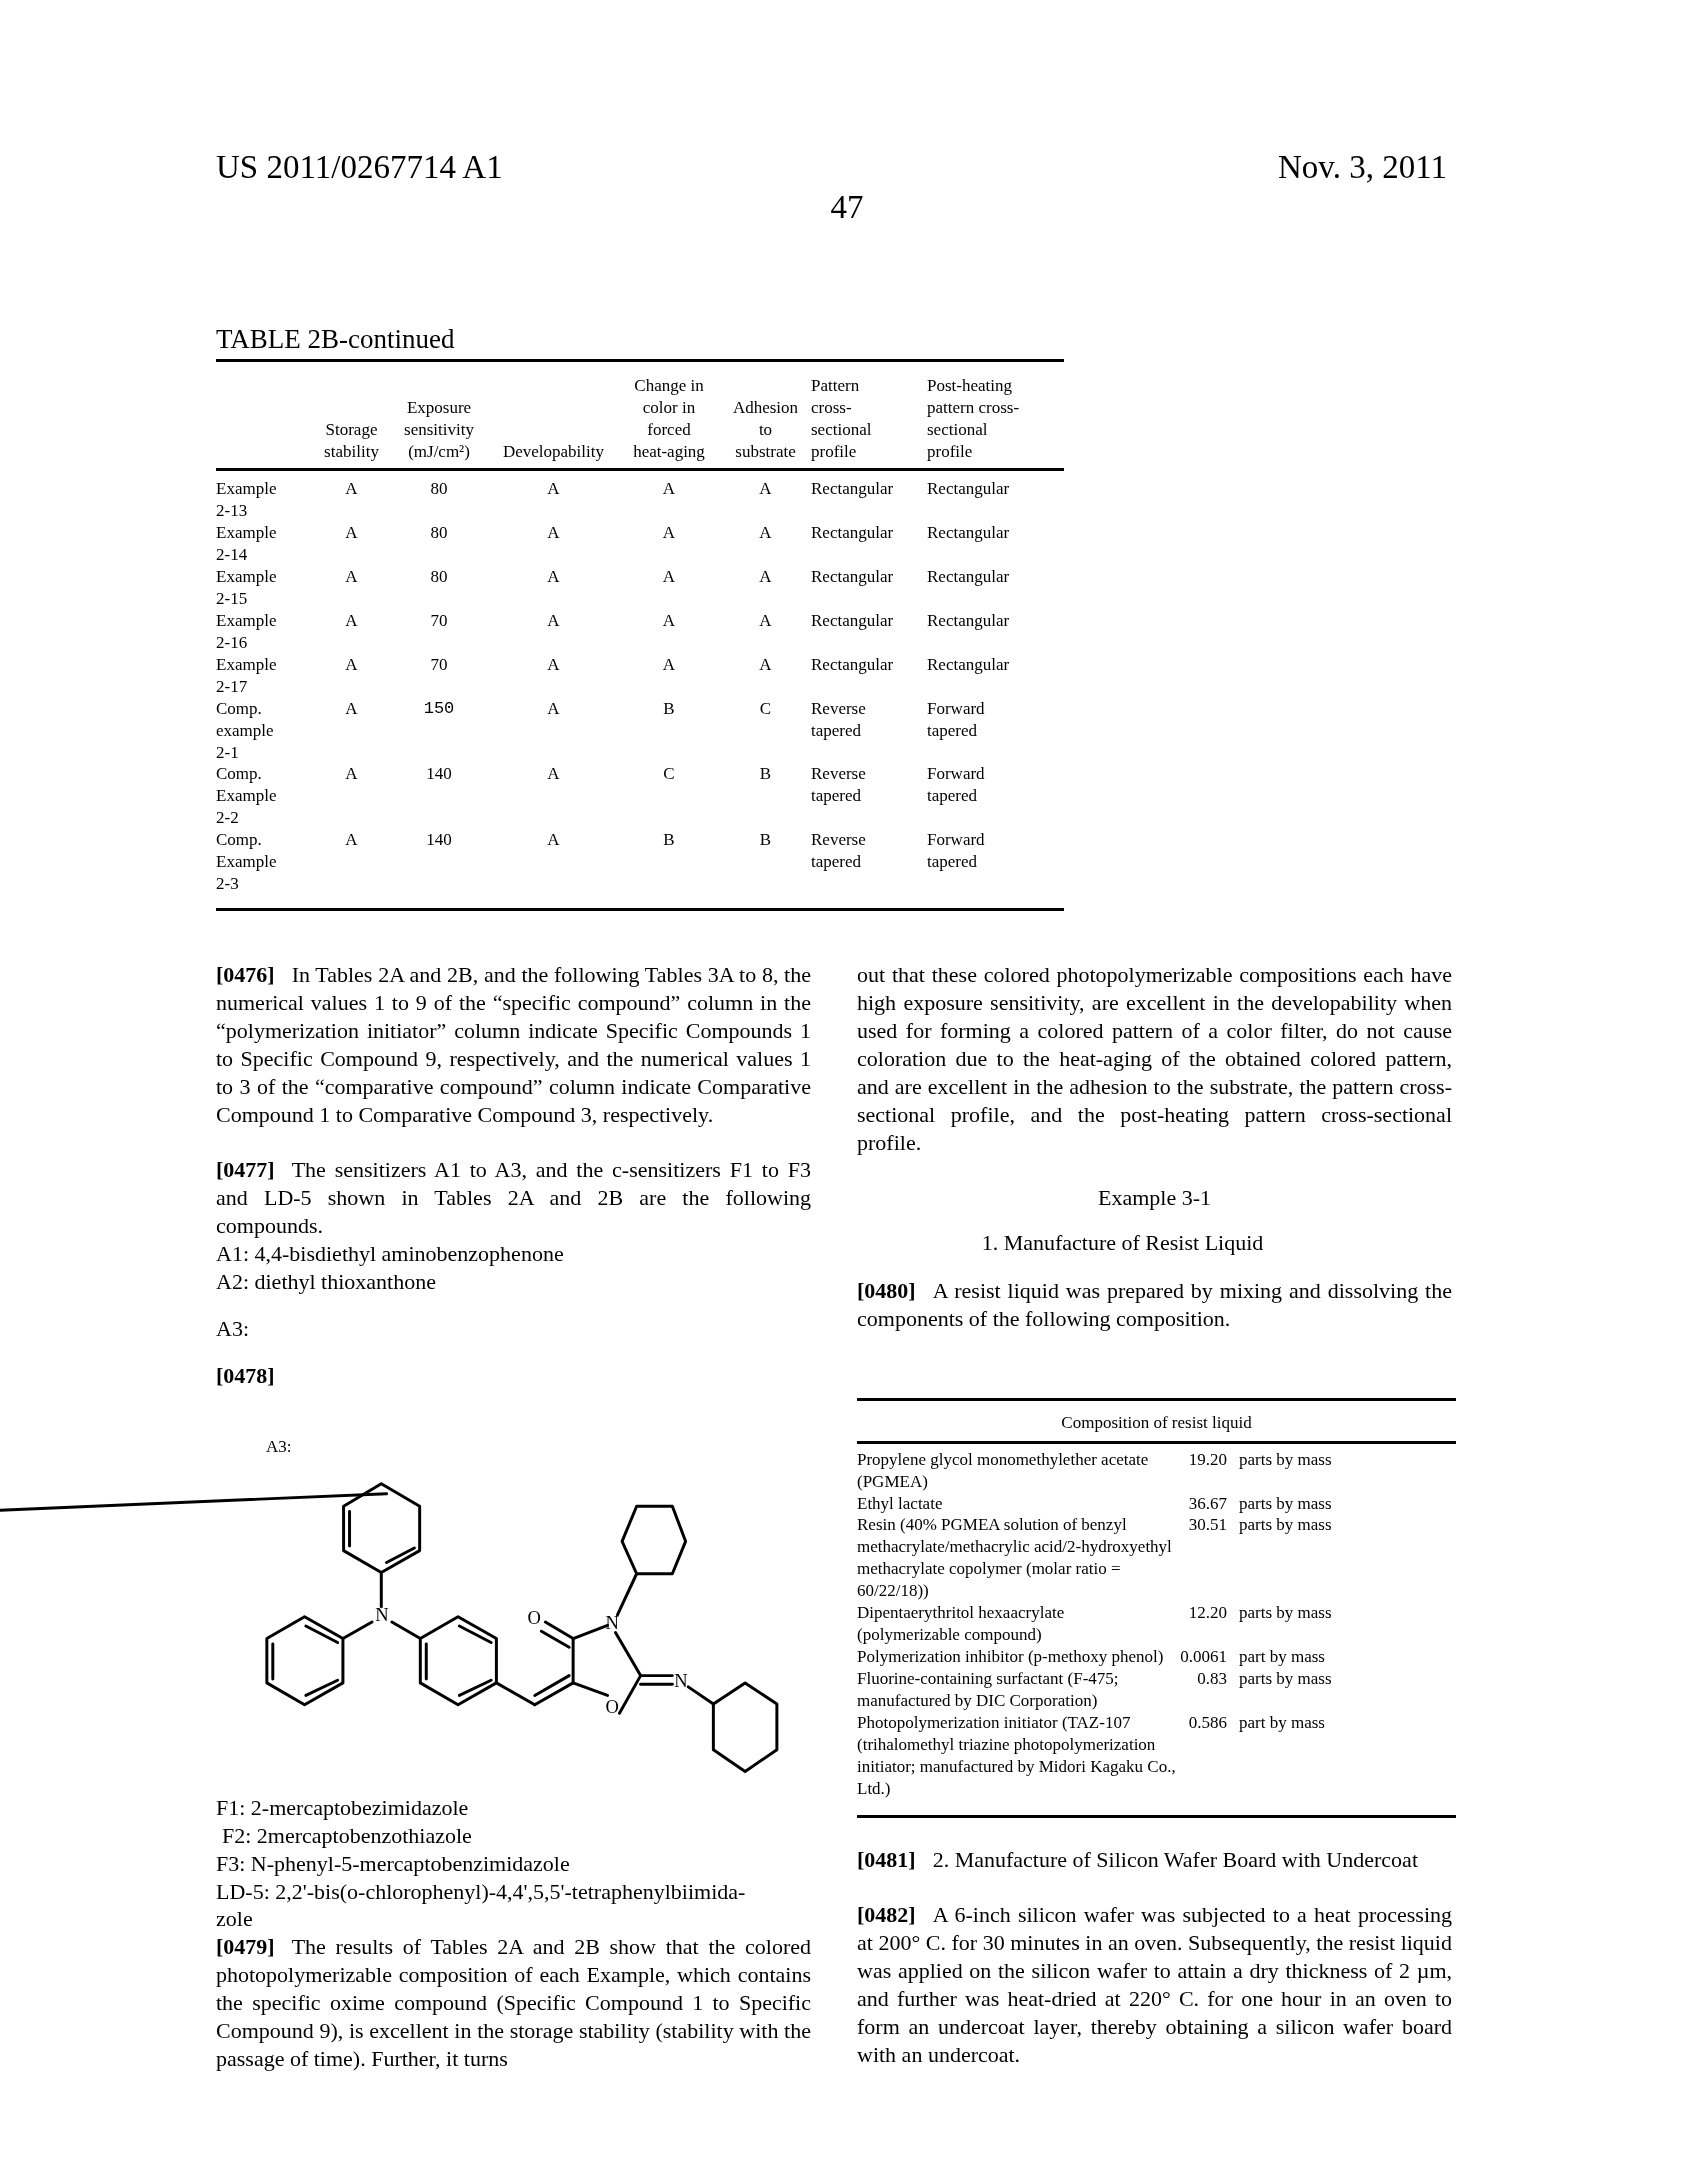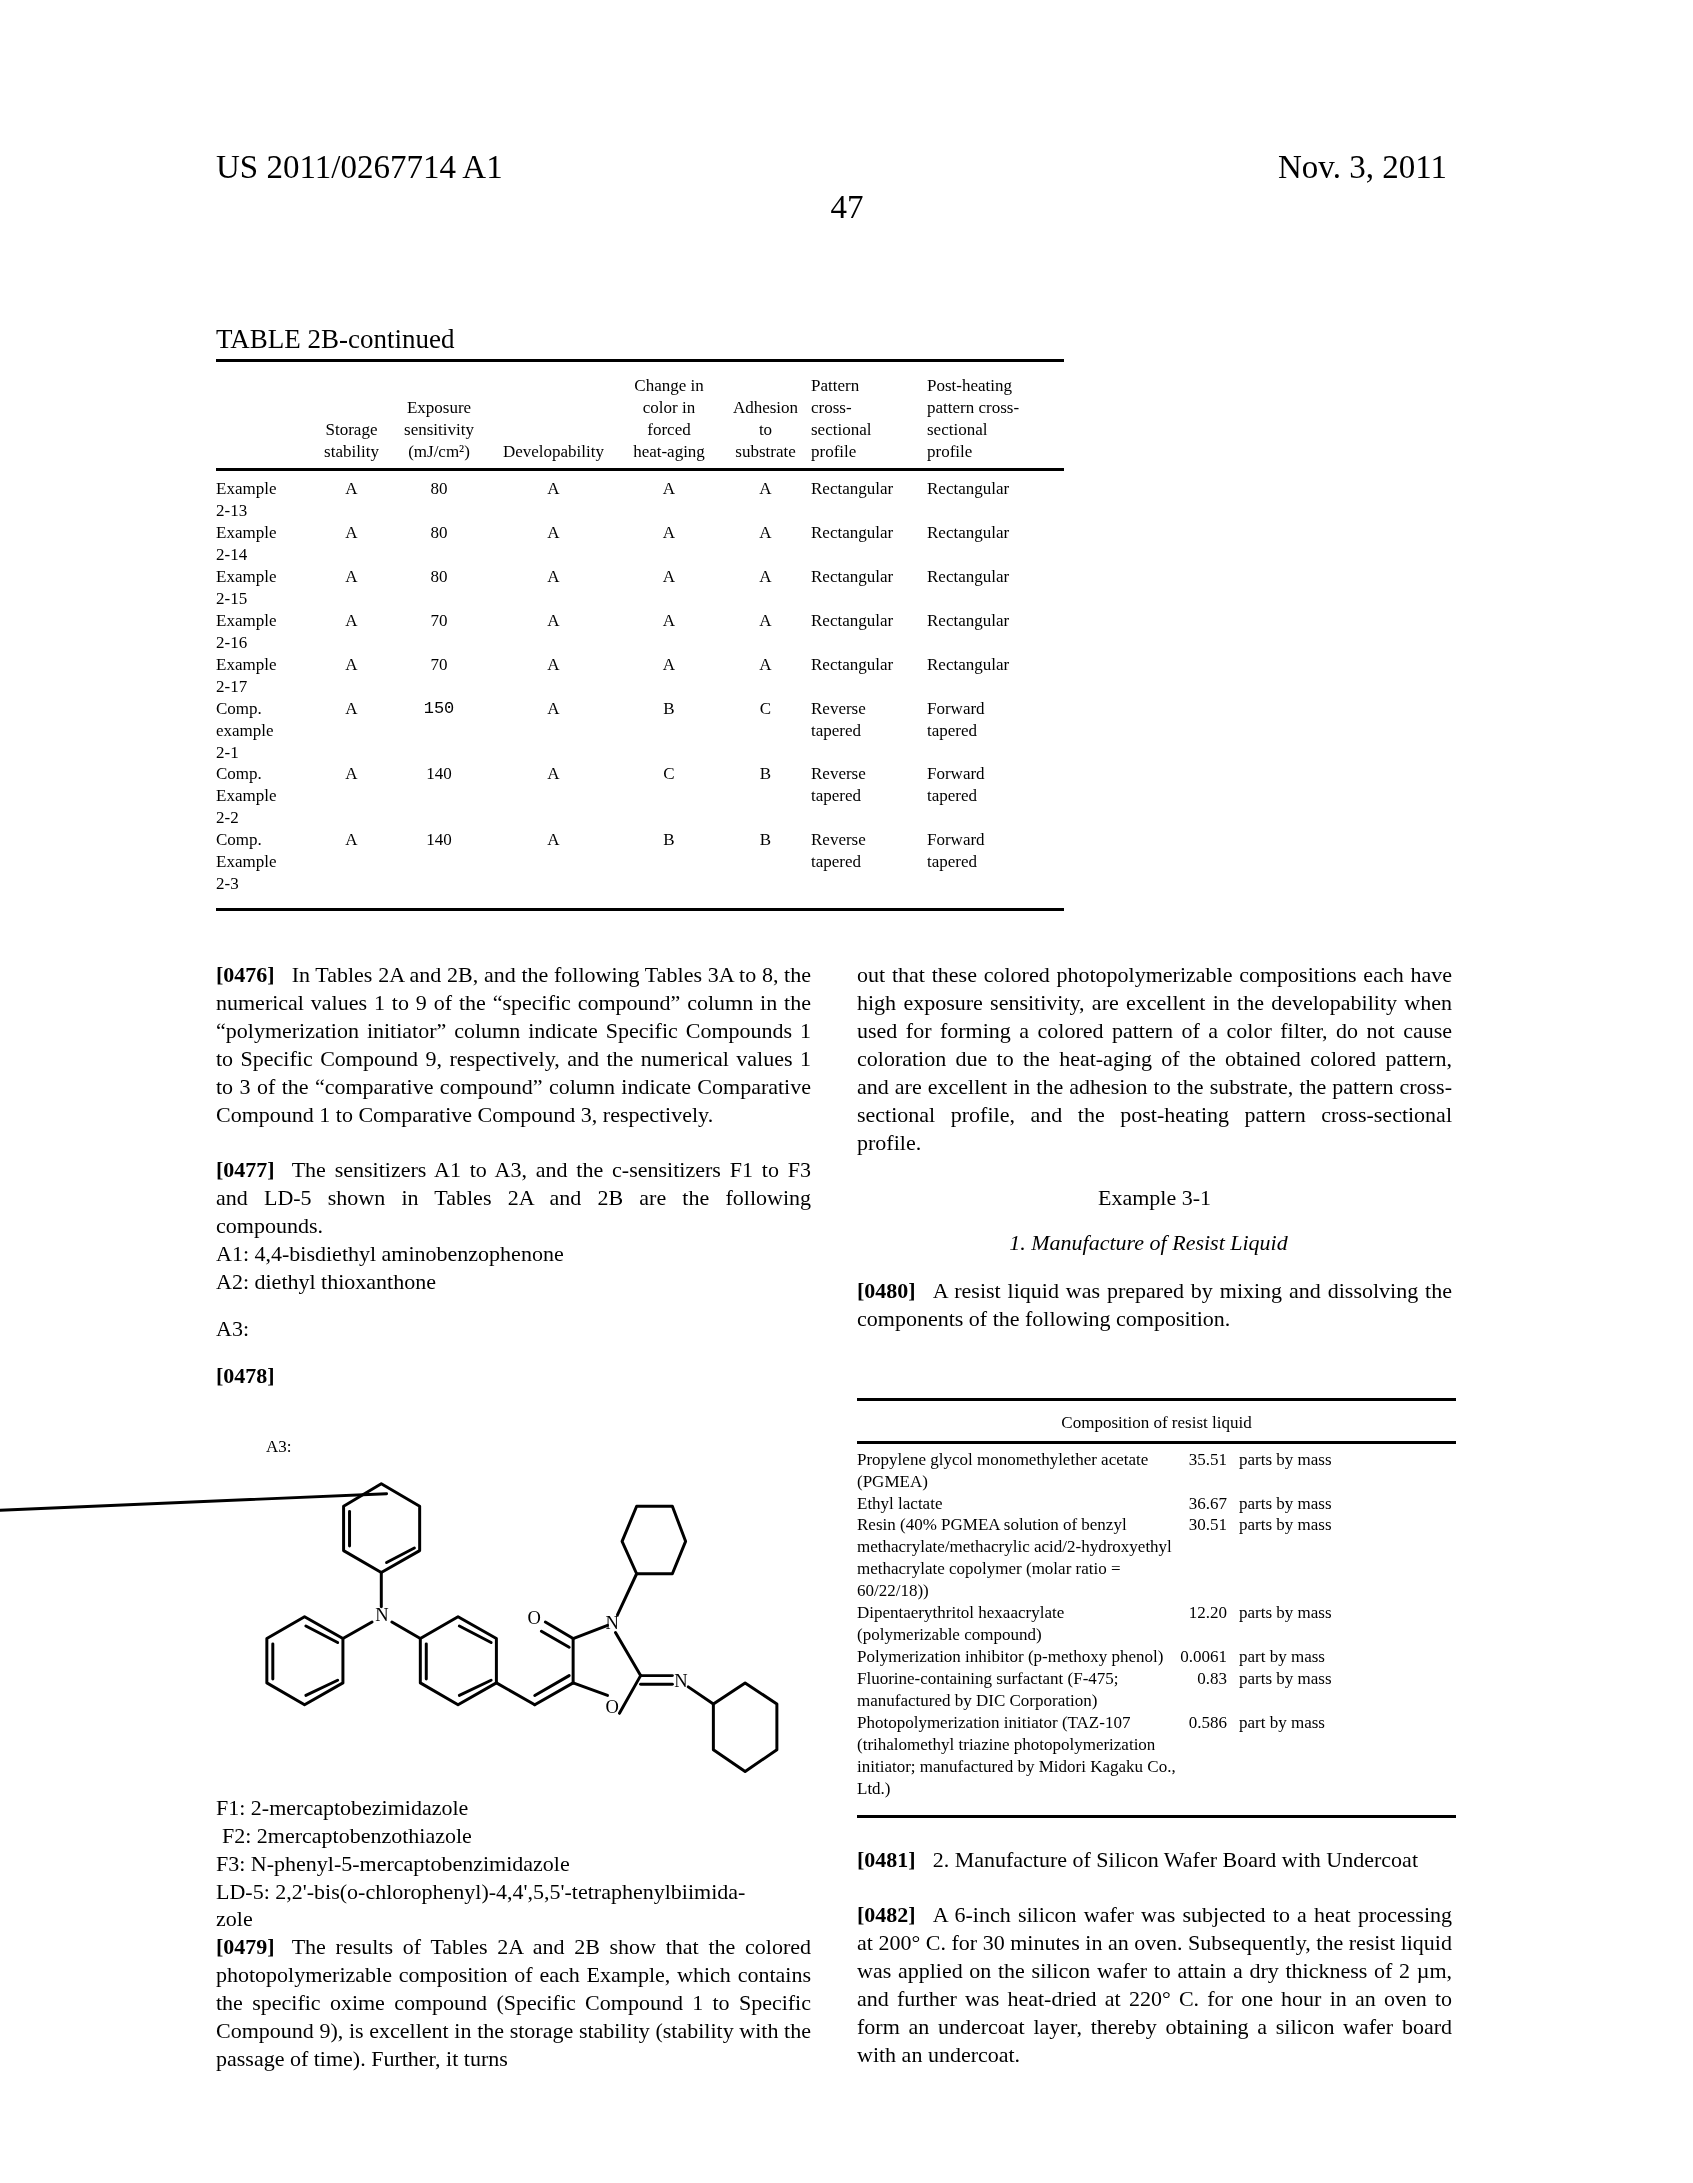--- a/index.html
+++ b/index.html
@@ -237,34 +237,34 @@
 <div class="line" style="left:222px; top:1822px;">F2: 2mercaptobenzothiazole</div>
 <div class="line" style="left:216px; top:1850px;">F3: N-phenyl-5-mercaptobenzimidazole</div>
 <div class="line" style="left:216px; top:1878px;">LD-5: 2,2'-bis(o-chlorophenyl)-4,4',5,5'-tetraphenylbiimida-</div>
 <div class="line" style="left:216px; top:1905px;">zole</div>
 <div class="para" style="left:216px; top:1933px; width:595px;">
   <span class="pnum">[0479]</span><span>The results of Tables 2A and 2B show that the colored photopolymerizable composition of each Example, which contains the specific oxime compound (Specific Compound 1 to Specific Compound 9), is excellent in the storage stability (stability with the passage of time). Further, it turns</span>
 </div>
 
 <div class="para" style="left:857px; top:961px; width:595px;">out that these colored photopolymerizable compositions each have high exposure sensitivity, are excellent in the developability when used for forming a colored pattern of a color filter, do not cause coloration due to the heat-aging of the obtained colored pattern, and are excellent in the adhesion to the substrate, the pattern cross-sectional profile, and the post-heating pattern cross-sectional profile.</div>
 <div class="line center" style="left:857px; width:595px; top:1184px;">Example 3-1</div>
-<div class="line center" style="left:851px; width:595px; top:1229px;font-style:italic;">1. Manufacture of Resist Liquid</div>
+<div class="line center" style="left:825px; width:595px; top:1229px;">1. Manufacture of Resist Liquid</div>
 <div class="para" style="left:857px; top:1277px; width:595px;">
   <span class="pnum">[0480]</span><span>A resist liquid was prepared by mixing and dissolving the components of the following composition.</span>
 </div>
 
 <div class="rule" style="left:857px; top:1398px; width:599px; height:2.6px;"></div>
 <div class="abs center" style="left:857px; width:599px; top:1413px; font-size:17px;">Composition of resist liquid</div>
 <div class="rule" style="left:857px; top:1441px; width:599px; height:2.6px;"></div>
 
 <div id="comp-table">
   <div class="comp-row" style="top:53px;">
     <div class="comp-name" style="white-space:pre-line;">Propylene glycol monomethylether acetate
 (PGMEA)</div>
-    <div class="comp-val">35.51</div>
+    <div class="comp-val">19.20</div>
     <div class="comp-unit">parts by mass</div>
   </div>
   <div class="comp-row" style="top:97px;">
     <div class="comp-name" style="white-space:pre-line;">Ethyl lactate</div>
     <div class="comp-val">36.67</div>
     <div class="comp-unit">parts by mass</div>
   </div>
   <div class="comp-row" style="top:118px;">
     <div class="comp-name" style="white-space:pre-line; width:397px;">Resin (40% PGMEA solution of benzyl
 methacrylate/methacrylic acid/2-hydroxyethyl

